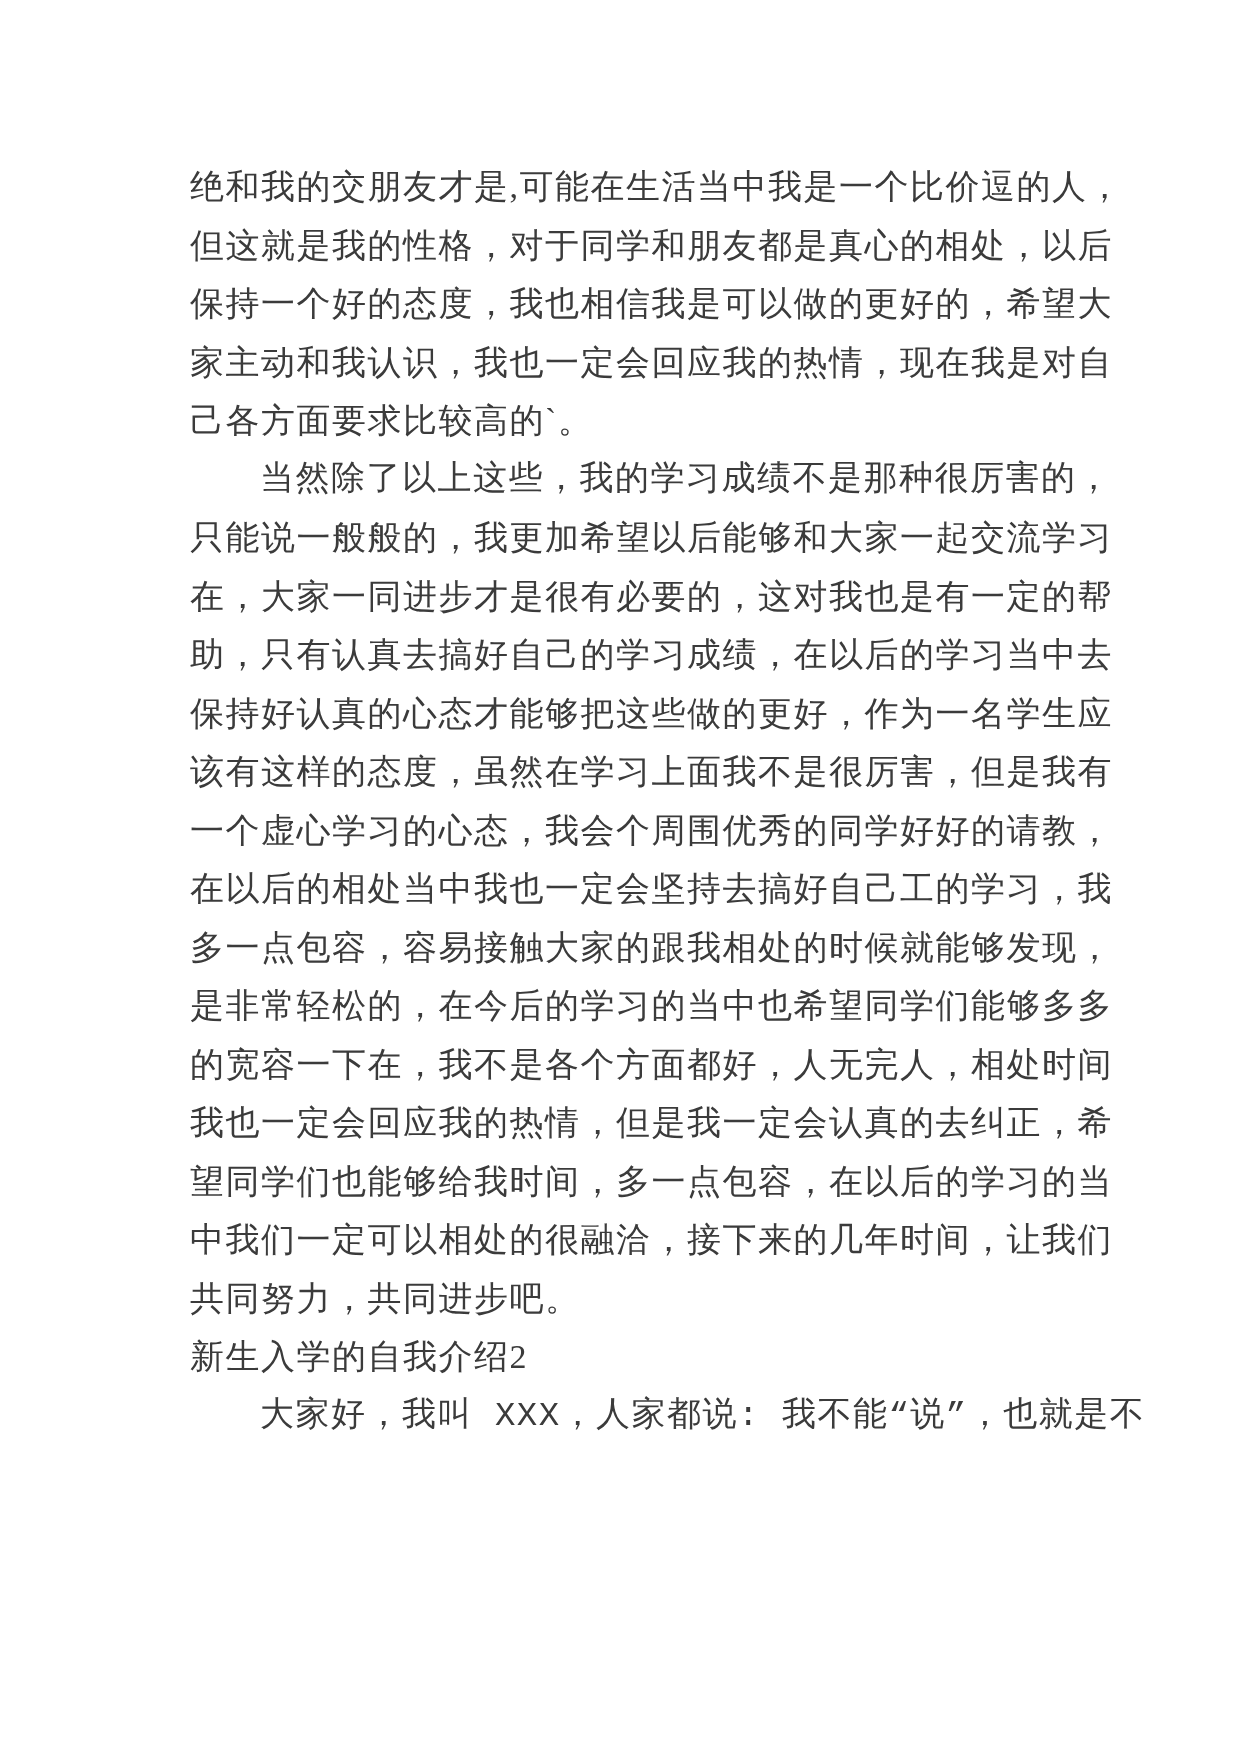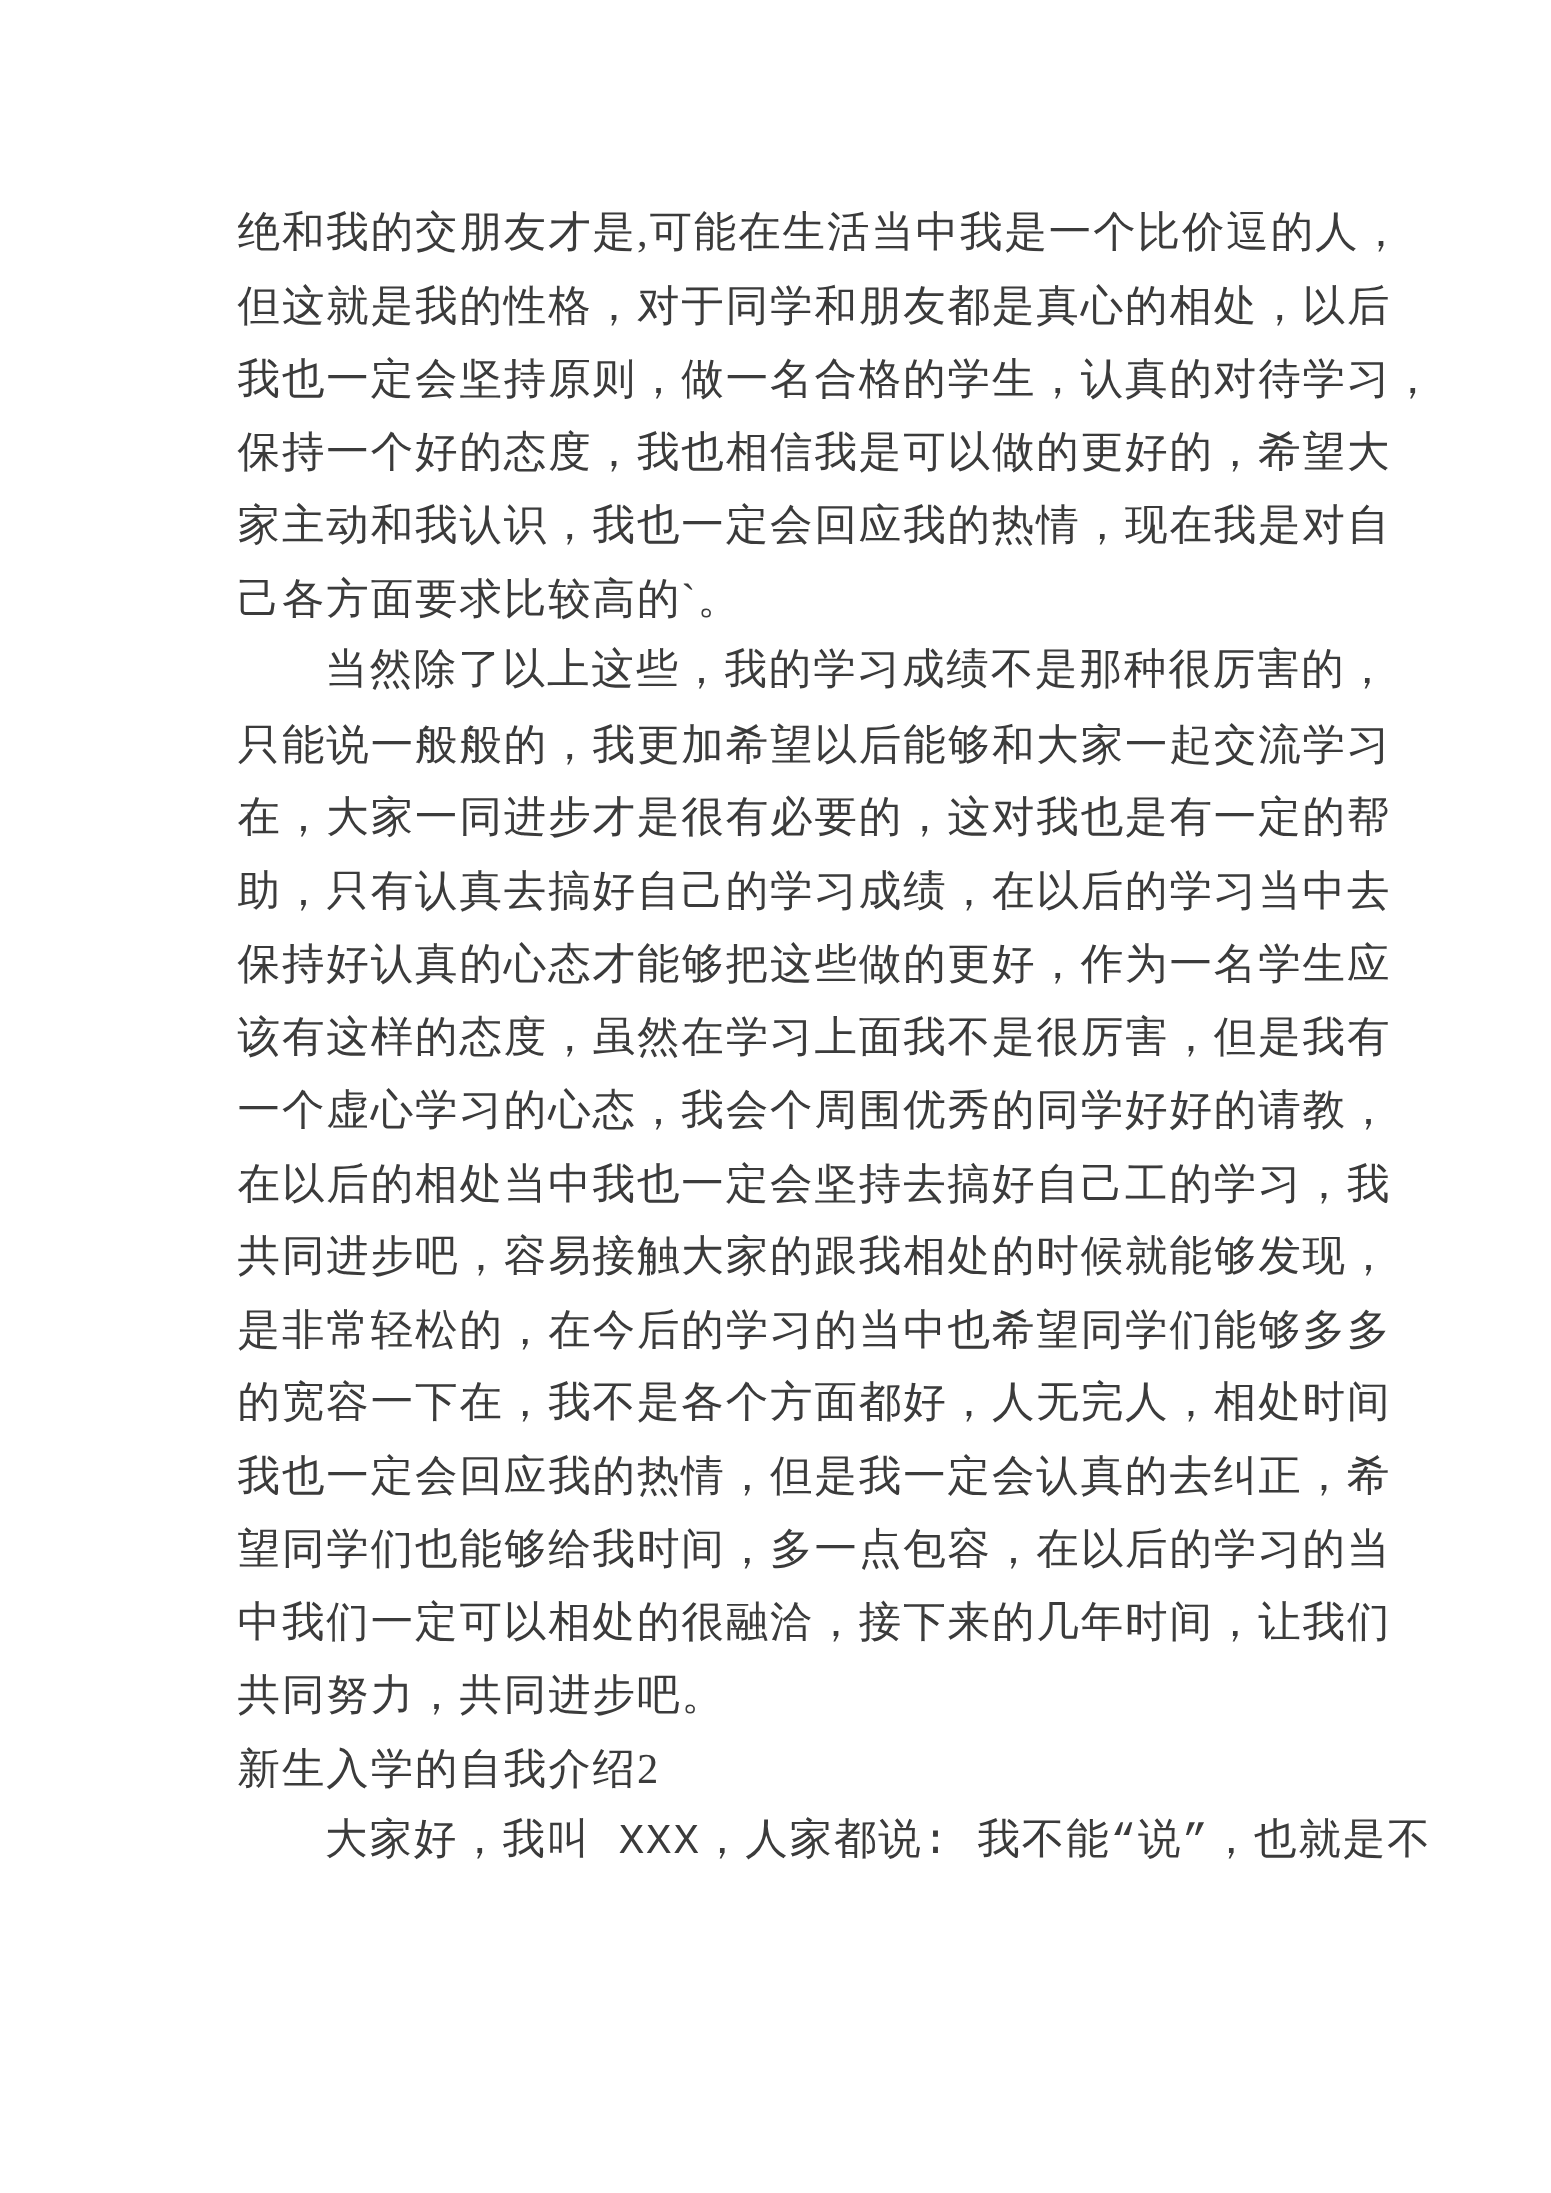--- a/index.html
+++ b/index.html
@@ -34,33 +34,32 @@
     text-indent: 70px;
     font-family: Liberation Mono, monospace;
   }
 </style>
 </head>
 <body style="background: rgb(255, 255, 255);">
 
 <main class="doc-page" style="color: rgb(59, 59, 59);">
   <p class="line">绝和我的交朋友才是,可能在生活当中我是一个比价逗的人，</p>
   <p class="line">但这就是我的性格，对于同学和朋友都是真心的相处，以后</p>
-  <p class="line">我也一定会坚持原则，做一名合格的学生，认真的对待学习，</p>
   <p class="line">保持一个好的态度，我也相信我是可以做的更好的，希望大</p>
   <p class="line">家主动和我认识，我也一定会回应我的热情，现在我是对自</p>
   <p class="line">己各方面要求比较高的`。</p>
   <p class="line indent">当然除了以上这些，我的学习成绩不是那种很厉害的，</p>
   <p class="line">只能说一般般的，我更加希望以后能够和大家一起交流学习</p>
   <p class="line">在，大家一同进步才是很有必要的，这对我也是有一定的帮</p>
   <p class="line">助，只有认真去搞好自己的学习成绩，在以后的学习当中去</p>
   <p class="line">保持好认真的心态才能够把这些做的更好，作为一名学生应</p>
   <p class="line">该有这样的态度，虽然在学习上面我不是很厉害，但是我有</p>
   <p class="line">一个虚心学习的心态，我会个周围优秀的同学好好的请教，</p>
   <p class="line">在以后的相处当中我也一定会坚持去搞好自己工的学习，我</p>
-  <p class="line">共同进步吧，容易接触大家的跟我相处的时候就能够发现，</p>
+  <p class="line">多一点包容，容易接触大家的跟我相处的时候就能够发现，</p>
   <p class="line">是非常轻松的，在今后的学习的当中也希望同学们能够多多</p>
   <p class="line">的宽容一下在，我不是各个方面都好，人无完人，相处时间</p>
   <p class="line">我也一定会回应我的热情，但是我一定会认真的去纠正，希</p>
   <p class="line">望同学们也能够给我时间，多一点包容，在以后的学习的当</p>
   <p class="line">中我们一定可以相处的很融洽，接下来的几年时间，让我们</p>
   <p class="line">共同努力，共同进步吧。</p>
   <p class="line">新生入学的自我介绍2</p>
   <p class="line indent">大家好，我叫 XXX，人家都说: 我不能“说”，也就是不</p>
 </main>
 

